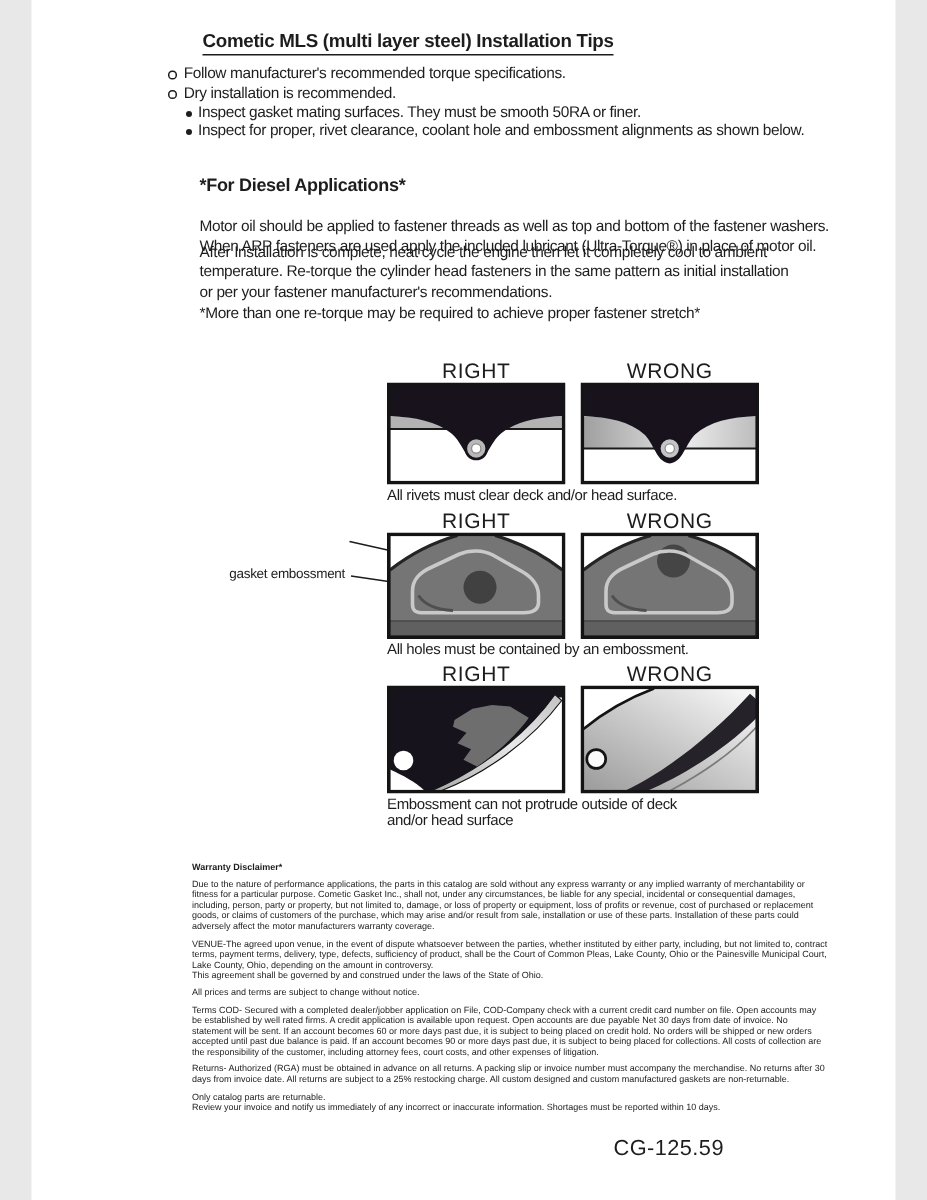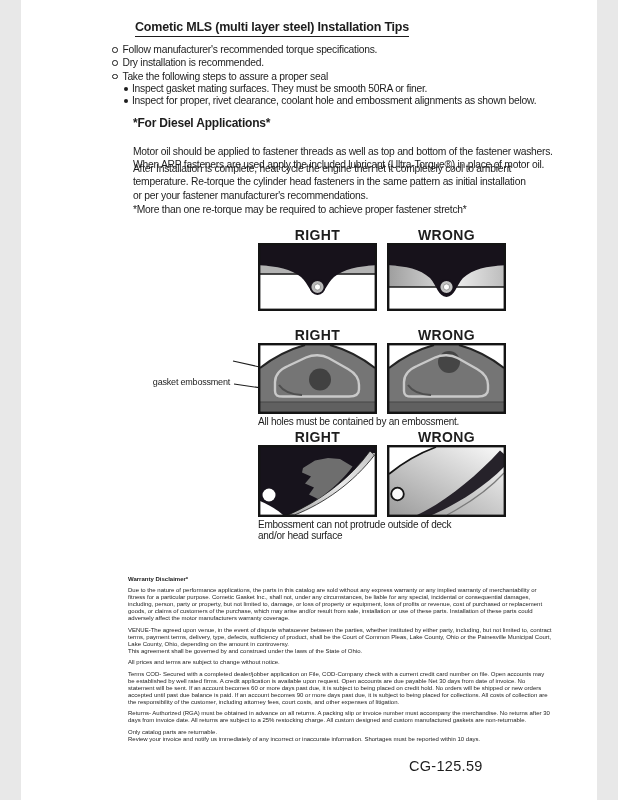--- a/index.html
+++ b/index.html
@@ -21,21 +21,21 @@
   .b-row.sub { margin-left:12px; line-height:12.2px; }
   .b-marker { flex:none; width:3.5px; height:3.5px; border:1px solid #1d1d1d; border-radius:50%; margin:4px 5px 0 0; }
   .b-marker.filled { background:#1d1d1d; width:4px; height:4px; border:none; margin:4px 4px 0 0; }
 
   .diesel-h { position:absolute; left:112px; top:116px; font-size:12px; font-weight:bold; letter-spacing:-0.2px; }
   .body-p { position:absolute; left:112px; font-size:10.3px; line-height:13.3px; letter-spacing:-0.25px; }
   .p1 { top:133px;margin-top:12px; } .p2 { top:162px; } .pnote { top:203px; }
 
   .dg { position:absolute; left:237px; width:248px; }
   .dg1 { top:229px; } .dg2 { top:329px; } .dg3 { top:431px; }
-  .dg-labels { display:flex; height:13px; line-height:13px; font-size:14px; font-weight:bold; letter-spacing:0.4px; }
+  .dg-labels { display:flex; height:13px; line-height:13px; font-size:14px; font-weight:normal; letter-spacing:0.4px;margin-top:12px; }
   .dg-labels span { width:119px; text-align:center; display:inline-block; }
   .dg-labels span + span { margin-left:10px; }
   .dg-panels { display:flex; margin-top:1px; }
   .dg-panels svg { display:block; }
   .dg-panels svg + svg { margin-left:10px; }
   .dg-caption { margin-top:3px; font-size:10px; line-height:10.6px; letter-spacing:-0.25px; }
 
   .side-label { position:absolute; left:98px; width:111px; text-align:right;
     font-size:9px; line-height:9.6px; letter-spacing:-0.2px; }
   .coolant-label { top:345px; }
@@ -56,24 +56,20 @@
   <div class="title">Cometic MLS (multi layer steel) Installation Tips</div>
 
   <div class="bullets">
     <div class="b-row">
       <span class="b-marker"></span>
       <span>Follow manufacturer's recommended torque specifications.</span>
     </div>
     <div class="b-row">
       <span class="b-marker"></span>
       <span>Dry installation is recommended.</span>
-    </div>
-    <div class="b-row">
-      <span class="b-marker"></span>
-      <span>Take the following steps to assure a proper seal</span>
     </div>
     <div class="b-row sub">
       <span class="b-marker filled"></span>
       <span>Inspect gasket mating surfaces.  They must be smooth 50RA or finer.</span>
     </div>
     <div class="b-row sub">
       <span class="b-marker filled"></span>
       <span>Inspect for proper, rivet clearance, coolant hole and embossment alignments as shown below.</span>
     </div>
   </div>
@@ -111,20 +107,21 @@
         </defs>
         <rect x="1.2" y="1.2" width="116.6" height="65.6" fill="#ffffff"></rect>
         <rect x="2" y="23" width="115" height="21" fill="url(#g1w)"></rect>
         <line x1="2" y1="44" x2="117" y2="44" stroke="#1a1a1a" stroke-width="1.4"></line>
         <path d="M2,2 H117 V22.5 C100,23 86,26 76,35 C69,43 68,53 59.5,54 C51,53 50,43 43,35 C33,26 19,23 2,22.5 Z" fill="#17121b"></path>
         <circle cx="59.5" cy="44" r="7" fill="#c4c4c4" stroke="#17121b" stroke-width="1.8"></circle>
         <circle cx="59.5" cy="44" r="3.1" fill="#ffffff" stroke="#8a8a8a" stroke-width="0.8"></circle>
         <rect x="1.2" y="1.2" width="116.6" height="65.6" fill="none" stroke="#141414" stroke-width="2.4"></rect>
       </svg>
     </div>
+    <div class="dg-caption pre">All rivets must clear deck and/or head surface.</div>
   </div>
 
   <div class="side-label emboss-label">gasket embossment</div>
   <svg class="leader-svg" width="92" height="38" viewBox="0 0 92 38">
     <line x1="2" y1="5" x2="87" y2="24" stroke="#1d1d1d" stroke-width="1.1"></line>
     <line x1="3" y1="28" x2="44" y2="34" stroke="#1d1d1d" stroke-width="1.1"></line>
   </svg>
 
   <div class="dg dg2">
     <div class="dg-labels">

